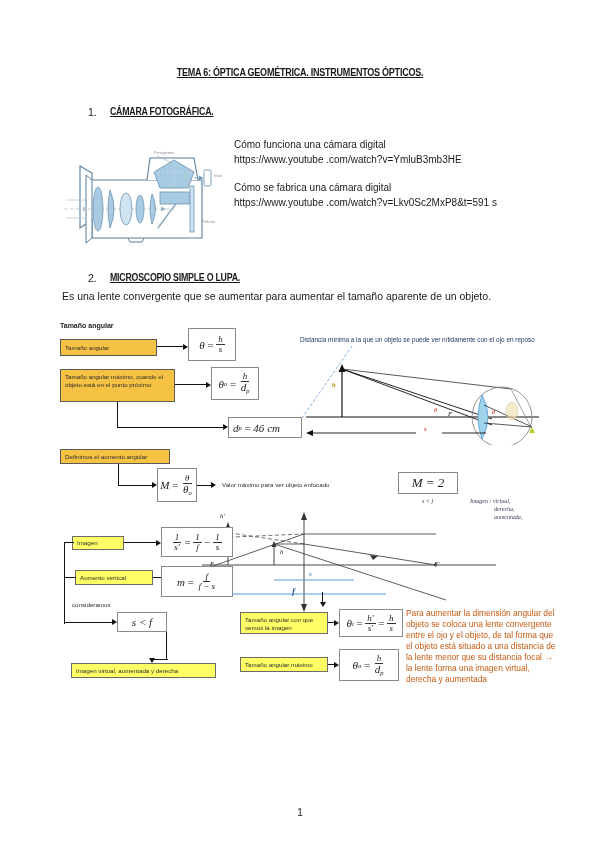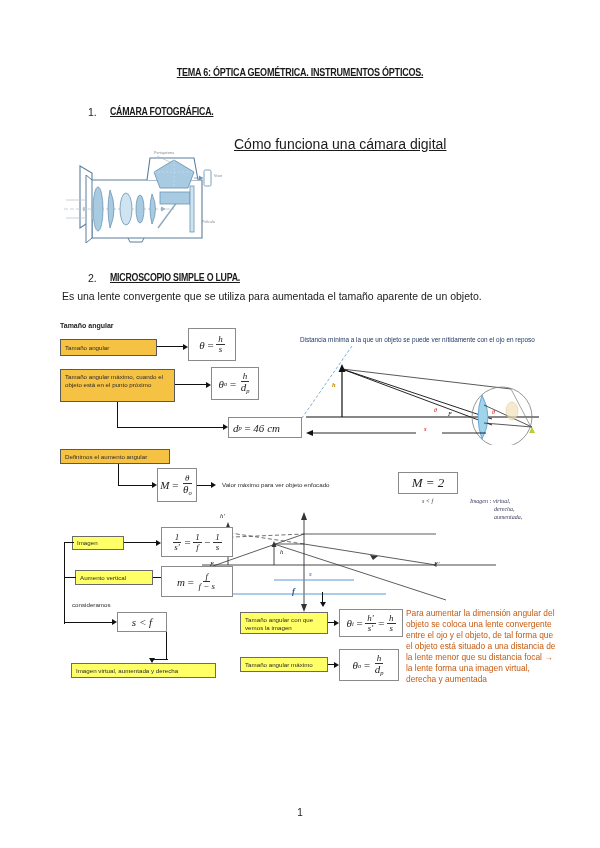--- a/index.html
+++ b/index.html
@@ -20,21 +20,21 @@
   }
   .sec-title{
     position:absolute;font-weight:bold;font-size:11px;color:#1a1a1a;
     text-decoration:underline;letter-spacing:-0.3px;
     transform:scaleX(0.80);transform-origin:left top;white-space:nowrap;
   }
   .body-text{
     position:absolute;font-size:10.5px;color:#1a1a1a;line-height:14px;
   }
   .vid-block{
-    position:absolute;font-size:14px;color:#1a1a1a;line-height:15px;white-space:nowrap;text-decoration:underline;
+    position:absolute;font-size:10px;color:#1a1a1a;line-height:15px;white-space:nowrap;
   }
   .pagenum{
     position:absolute;left:0;bottom:30px;width:600px;text-align:center;
     font-size:10px;color:#1a1a1a;
   }
   
   .ybox{
     position:absolute;background:#f6c243;border:1px solid #5a5a5a;
     font-size:6.2px;color:#2b2b2b;line-height:7.6px;
     padding:3px 4px;box-sizing:border-box;
@@ -131,25 +131,30 @@
 
       <path d="M66 110 L68 114 L80 114 L82 110" fill="none" stroke="#5b7f9b" stroke-width="1"></path>
     </svg>
     <span class="camlab" style="left:92px;top:23px;">Pentaprisma</span>
     <span class="camlab" style="left:152px;top:46px;">Visor</span>
     <span class="camlab" style="left:140px;top:92px;">Película</span>
   </div>
 
   <div class="vid-block" style="left:234px;top:137px;">
     <div>Cómo funciona una cámara digital</div>
+    <div>https://www.youtube .com/watch?v=YmluB3mb3HE</div>
+  </div>
+  <div class="vid-block" style="left:234px;top:180px;">
+    <div>Cómo se fabrica una cámara digital</div>
+    <div>https://www.youtube .com/watch?v=Lkv0Sc2MxP8&amp;t=591 s</div>
   </div>
 
   <div class="sec-num" style="left:88px;top:272px;">2.</div>
   <div class="sec-title" style="left:110px;top:271px;">MICROSCOPIO SIMPLE O LUPA.</div>
-  <div class="body-text" style="left:62px;top:289px;width:500px;">Es una lente convergente que se utiliza para aumentada el tamaño aparente de un objeto.</div>
+  <div class="body-text" style="left:62px;top:289px;width:500px;">Es una lente convergente que se aumentar para aumentar el tamaño aparente de un objeto.</div>
 
   <div class="plainlabel" style="left:60px;top:322px;font-size:7px;font-weight:bold;color:#222;">Tamaño angular</div>
 
   <div class="ybox" style="left:60px;top:339px;width:97px;height:17px;display:flex;align-items:center;">
     <span>Tamaño angular</span>
   </div>
   <div class="line hline" style="left:157px;top:346px;width:28px;"></div>
   <div class="arrow-r" style="left:183px;top:344px;"></div>
 
   <div class="fbox" style="left:188px;top:328px;width:48px;height:33px;">

